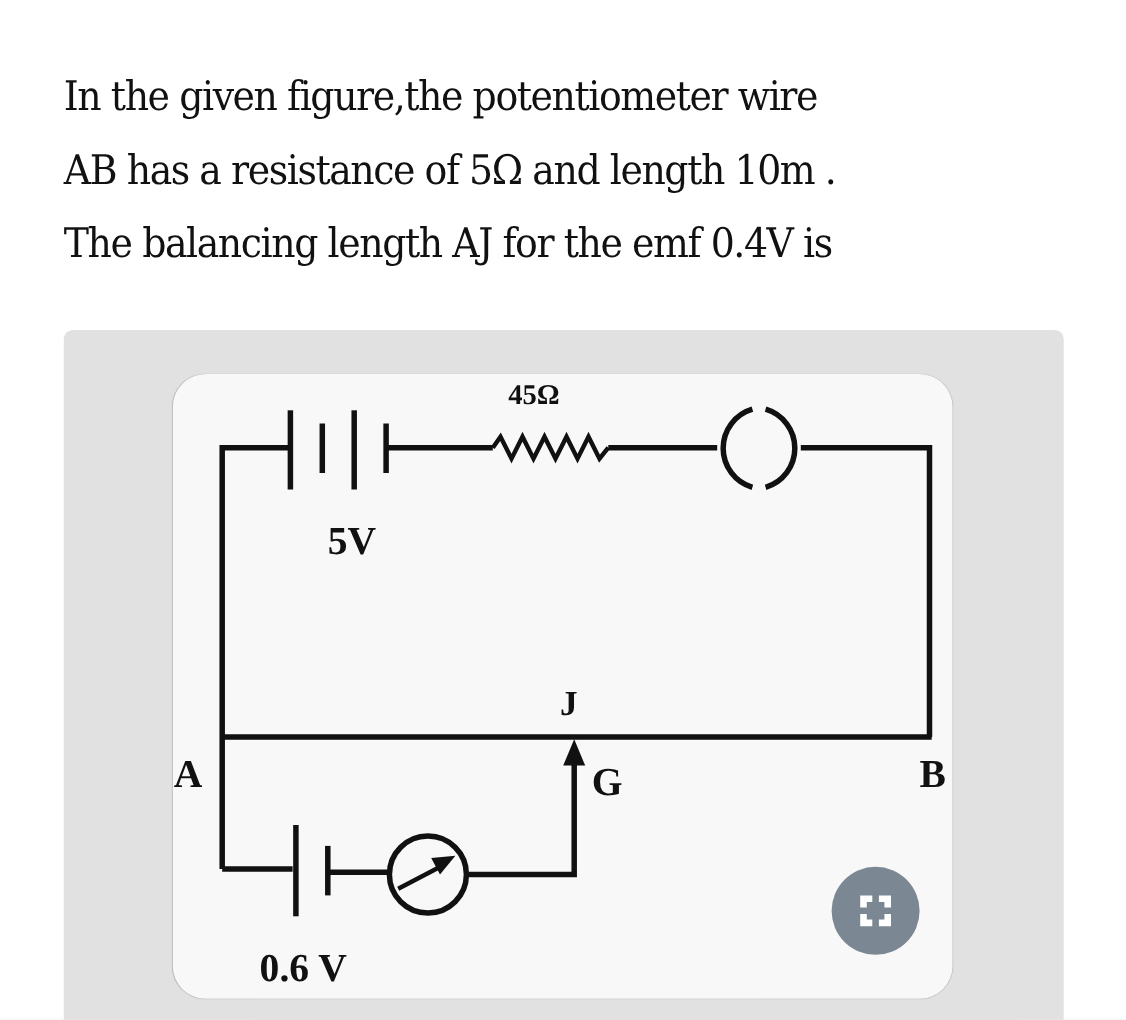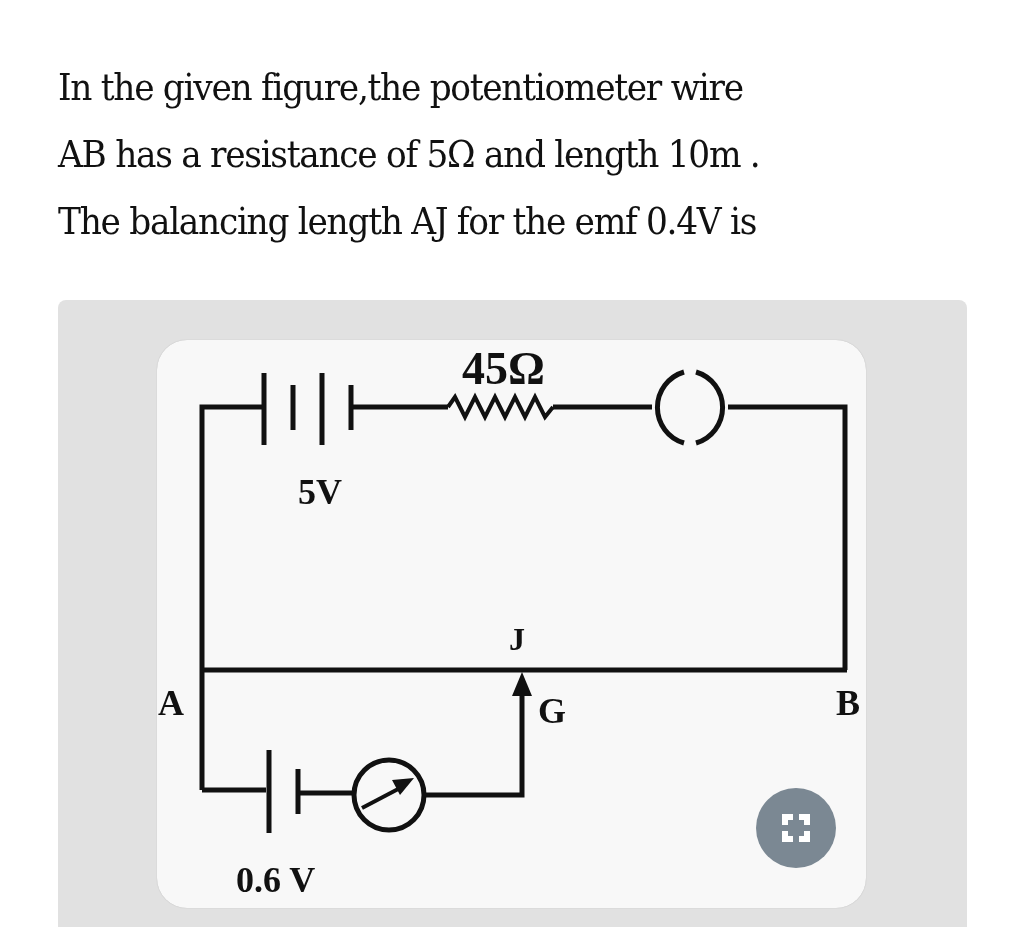--- a/index.html
+++ b/index.html
@@ -82,21 +82,21 @@
   <g>
     <circle cx="389" cy="795" r="35"></circle>
     <line x1="362" y1="808" x2="402" y2="787" stroke-width="4"></line>
     <polygon points="414,778 392,780 400,795" fill="#111" stroke="none"></polygon>
   </g>
   <path d="M424 795 L522 795 L522 690"></path>
 
   <polygon points="522,672 512,696 532,696" fill="#111" stroke="none"></polygon>
 </svg>
 
-<span class="lbl" style="left:462px; top:346px; font-size:46px;text-align:right;">45Ω</span>
+<span class="lbl" style="left:462px; top:346px; font-size:26px;text-align:right;">45Ω</span>
 <span class="lbl" style="left:298px; top:474px;font-family:Liberation Serif, serif;">5V</span>
 <span class="lbl" style="left:509px; top:623px; font-size:32px;">J</span>
 <span class="lbl" style="left:158px; top:685px;">A</span>
 <span class="lbl" style="left:538px; top:693px;">G</span>
 <span class="lbl" style="left:836px; top:685px;">B</span>
 <span class="lbl" style="left:236px; top:862px;">0.6 V</span>
 
 <div class="expand-button">
   <svg width="80" height="80" fill="#ffffff">
     <path d="M26 26 h11 v6 h-5 v5 h-6 z"></path>

